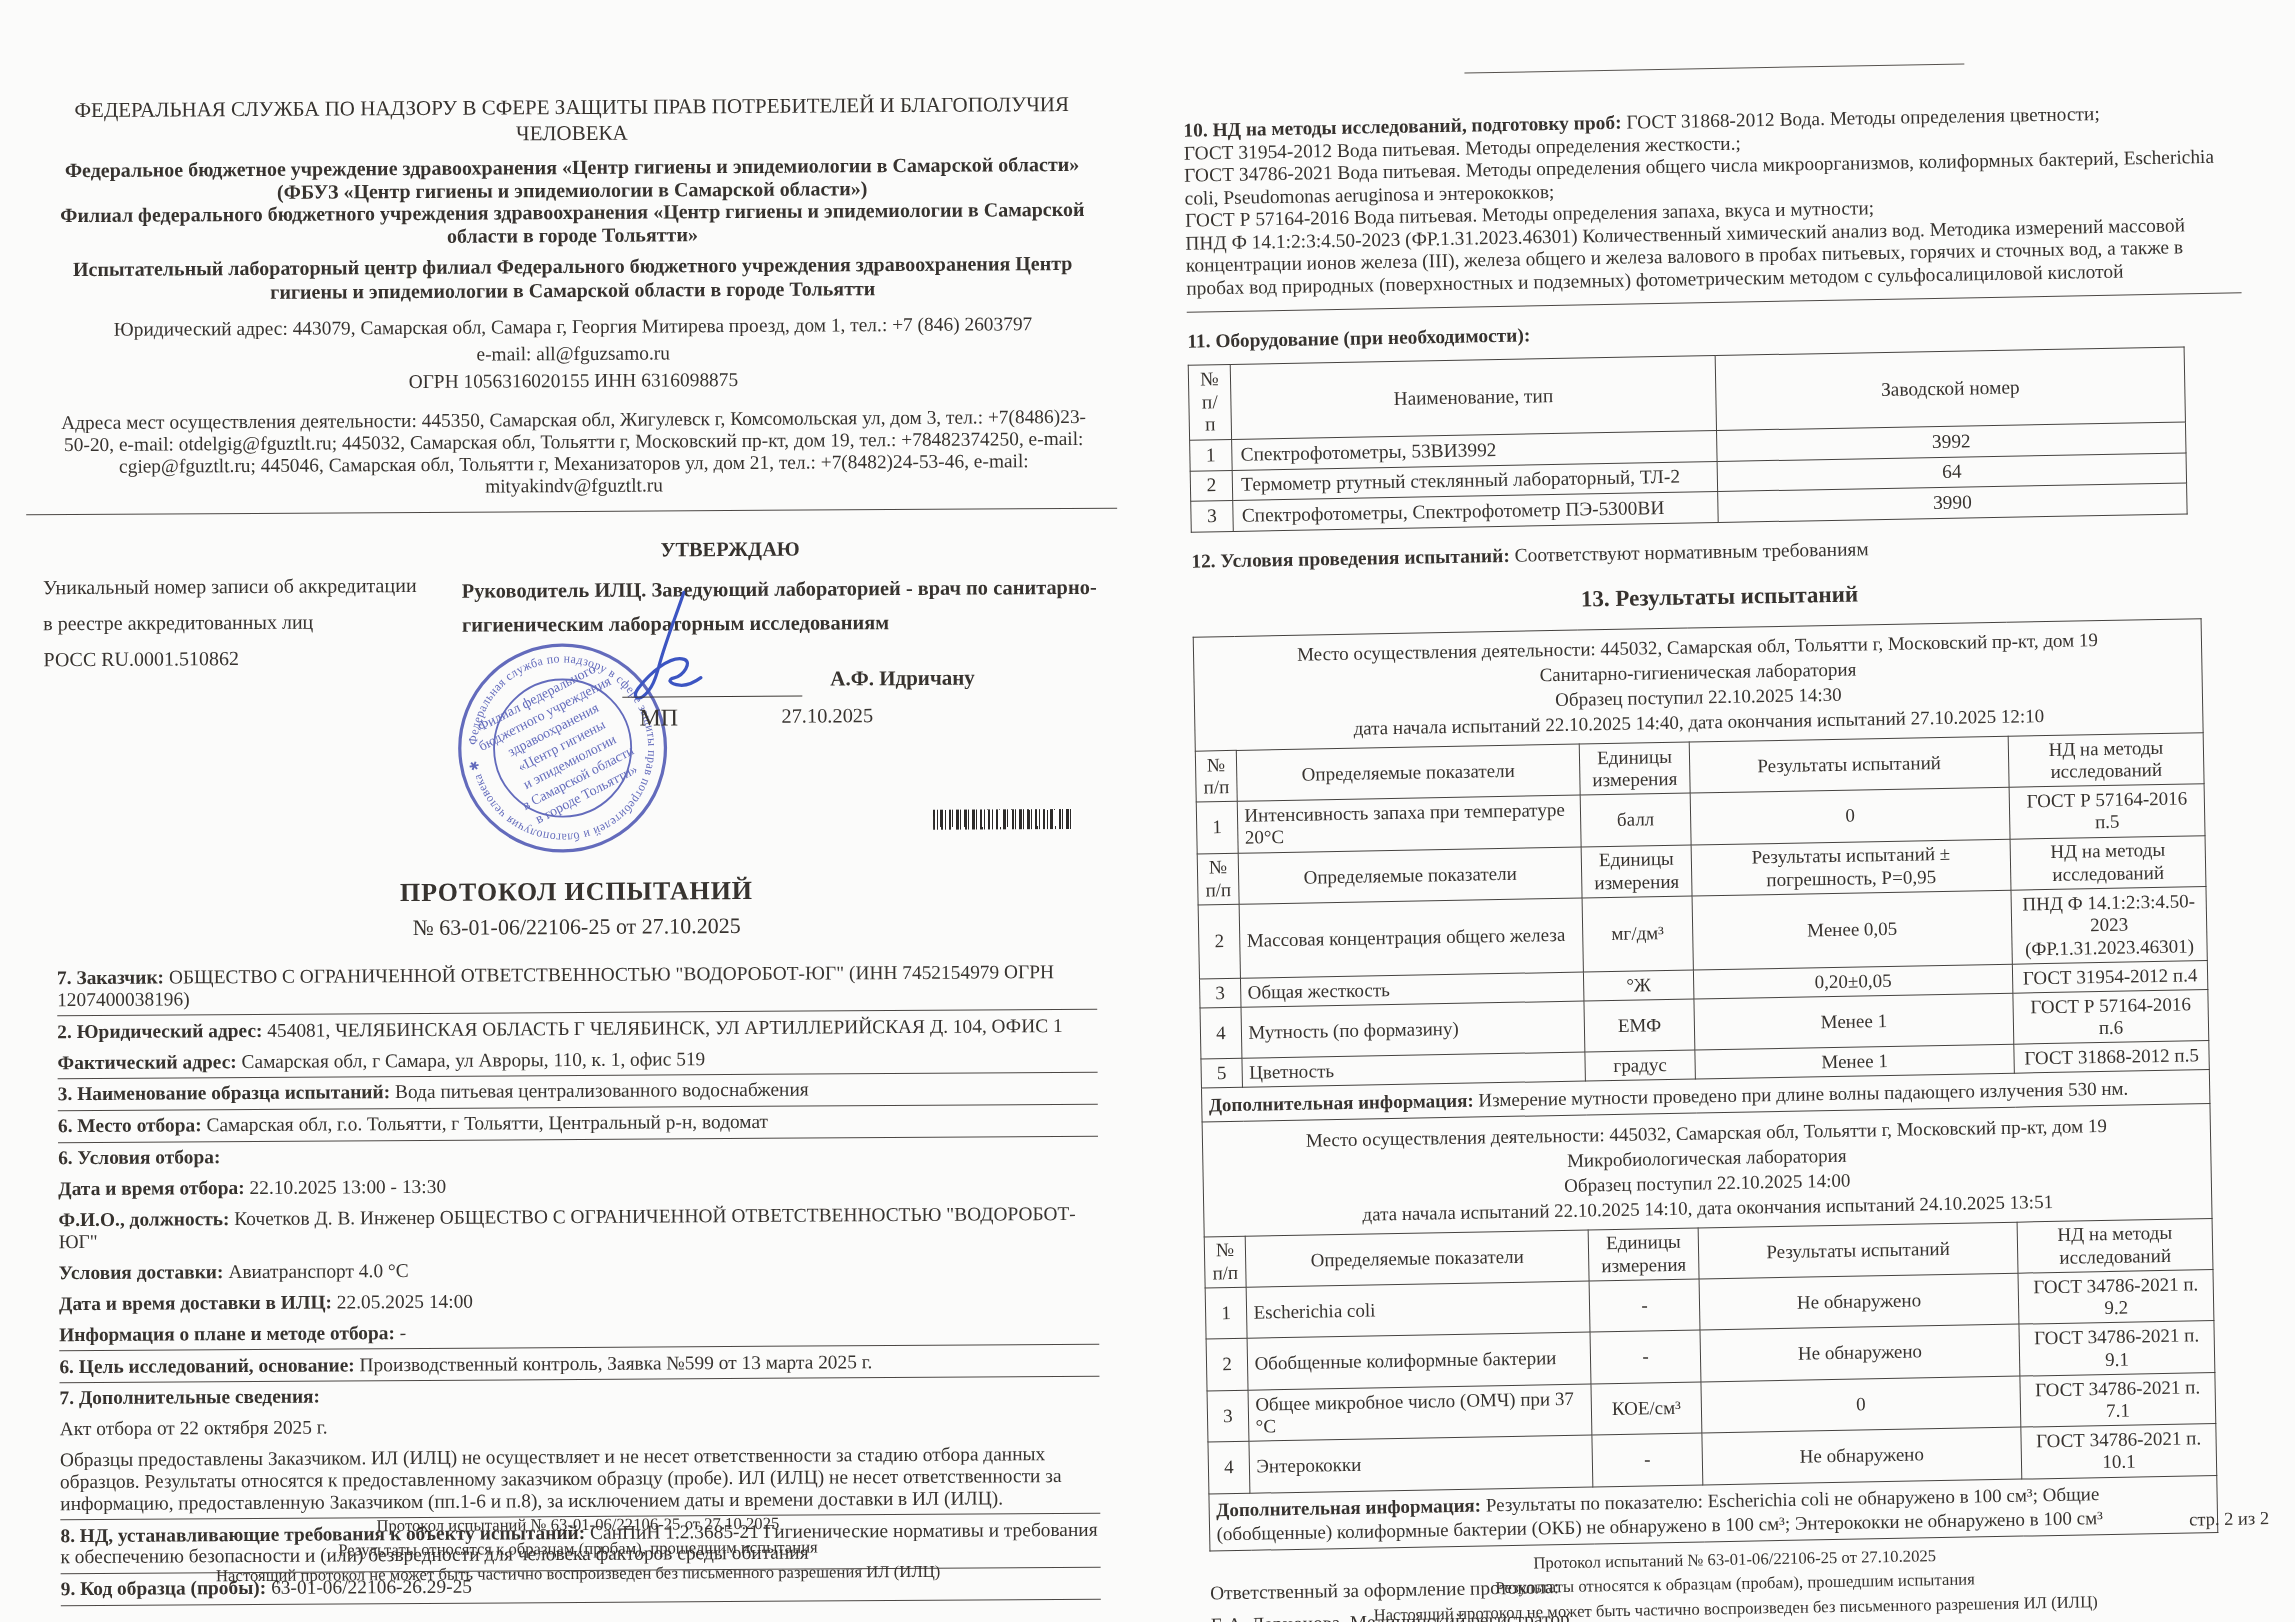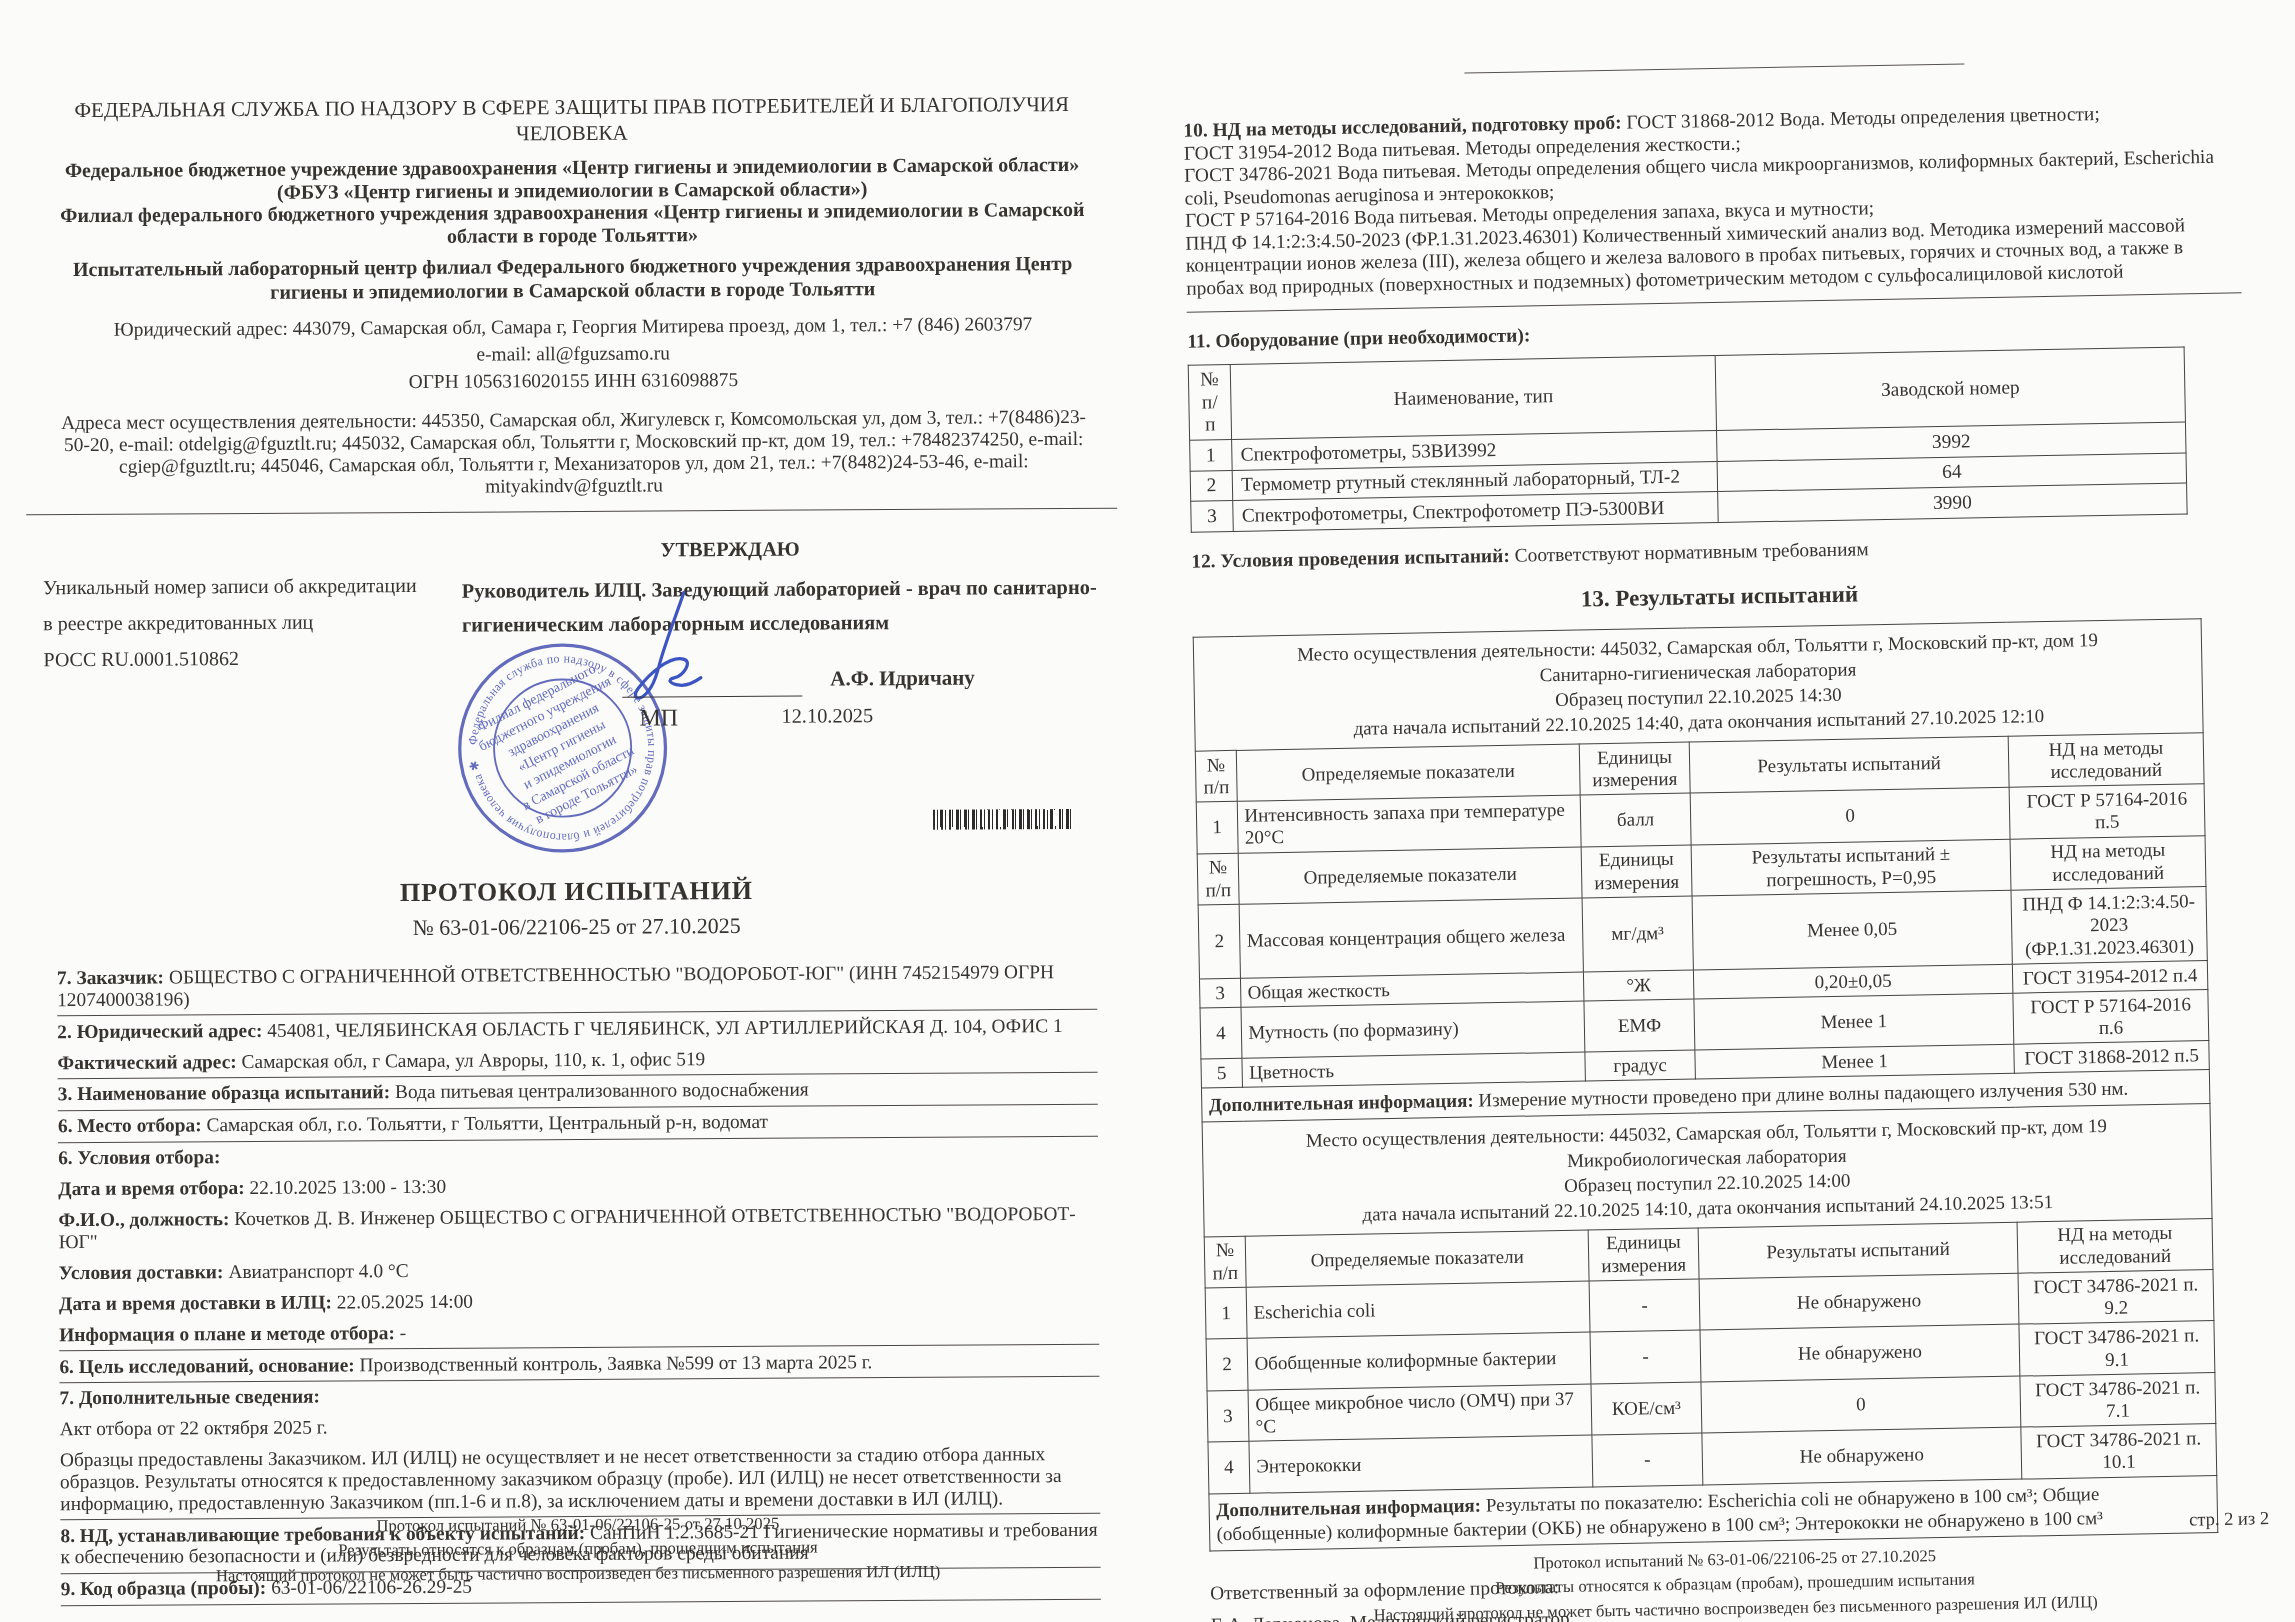--- a/index.html
+++ b/index.html
@@ -126,21 +126,21 @@
             <text x="231" y="352">в городе Тольятти»</text>
           </g>
         </svg>
 
         <svg class="sig" viewBox="0 0 230 270">
           <path d="M150,15 C135,60 110,120 95,175 C88,200 80,225 60,240 C45,250 38,238 50,222 C75,190 120,150 150,160 C168,166 148,196 128,200 C112,203 118,214 140,216 C158,218 172,210 186,200" fill="none" stroke="#3c55c2" stroke-width="7" stroke-linecap="round"></path>
         </svg>
         <div class="sigline"></div>
         <div class="sname">А.Ф. Идричану</div>
         <div class="smp">МП</div>
-        <div class="sdate">12.10.2025</div>
+        <div class="sdate">27.10.2025</div>
         <div class="barcode"></div>
       </div>
 
       <div class="ptitle">ПРОТОКОЛ ИСПЫТАНИЙ</div>
       <div class="pnum">№ 63-01-06/22106-25 от 27.10.2025</div>
 
       <div class="items">
         <div class="item rule"><span class="lbl">7. Заказчик:</span> <span>ОБЩЕСТВО С ОГРАНИЧЕННОЙ ОТВЕТСТВЕННОСТЬЮ "ВОДОРОБОТ-ЮГ" (ИНН 7452154979 ОГРН 1207400038196)</span></div>
         <div class="item"><span class="lbl">2. Юридический адрес:</span> <span>454081, ЧЕЛЯБИНСКАЯ ОБЛАСТЬ Г ЧЕЛЯБИНСК, УЛ АРТИЛЛЕРИЙСКАЯ Д. 104, ОФИС 1</span></div>
         <div class="item rule"><span class="lbl">Фактический адрес:</span> <span>Самарская обл, г Самара, ул Авроры, 110, к. 1, офис 519</span></div>

